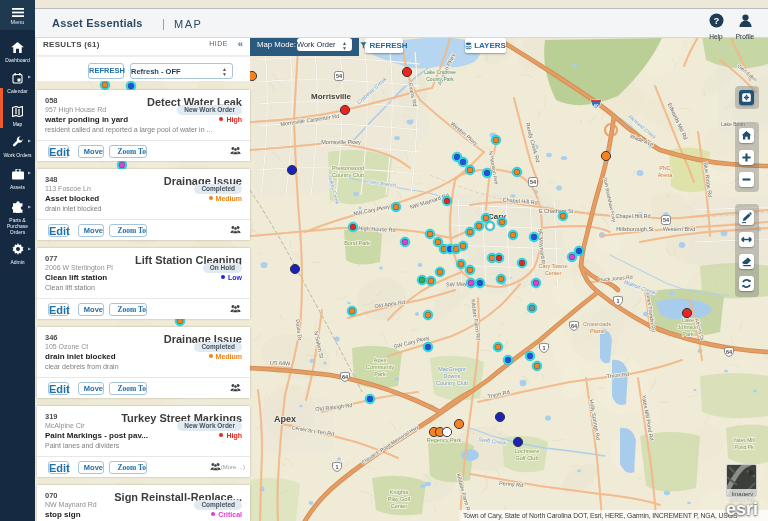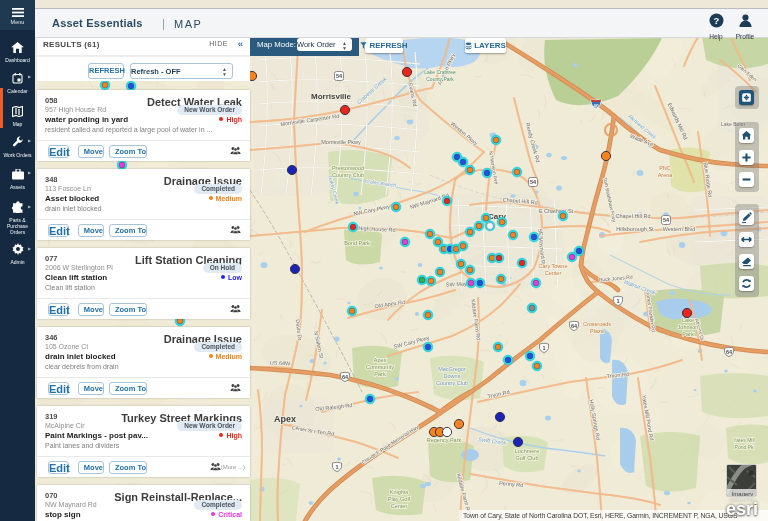--- a/index.html
+++ b/index.html
@@ -35,21 +35,21 @@
 .card .typ{position:absolute;right:8px;top:6px;font-size:11px;font-weight:bold;color:#3d3d3d;}
 .card .addr{position:absolute;left:8px;top:16px;font-size:7px;color:#8e8e8e;}
 .card .pill{position:absolute;right:8px;top:15px;font-size:6.5px;font-weight:bold;color:#46525c;background:#e2eaf1;border-radius:7px;padding:1px 7px 2px;}
 .card .ttl{position:absolute;left:8px;top:25px;font-size:8px;font-weight:bold;color:#1c1c1c;}
 .card .pri{position:absolute;right:8px;top:26px;font-size:7px;font-weight:bold;}
 .card .dot{display:inline-block;width:4px;height:4px;border-radius:50%;margin-right:3px;vertical-align:1px;}
 .card .desc{position:absolute;left:8px;top:36px;font-size:7px;color:#7d7d7d;}
 .card .dvd{position:absolute;left:0;top:50px;width:213px;height:1px;background:#e8e8e8;}
 .card .b1{position:absolute;left:11px;top:55px;width:21px;height:13px;font-size:11px;line-height:12px;}
 .card .b2{position:absolute;left:41px;top:55px;width:26px;height:13px;font-size:7.5px;line-height:12px;}
-.card .b3{position:absolute;left:72px;top:55px;width:38px;height:13px;font-size:7.5px;line-height:12px;}
+.card .b3{position:absolute;left:72px;top:55px;width:38px;height:13px;font-size:7.5px;line-height:12px;font-family:Liberation Serif, serif;}
 .card .grp{position:absolute;right:9px;top:56px;}
 .card .more{position:absolute;right:5px;top:58px;font-size:6px;color:#999;}
 
 #mapmode{position:absolute;left:250px;top:33px;width:109px;height:23px;background:#2a5a7e;z-index:18;}
 #mapmode .l{position:absolute;left:7px;top:7px;font-size:7.8px;color:#fff;}
 #mmsel{position:absolute;left:47px;top:5px;width:55px;height:13px;background:#fff;border-radius:3px;font-size:7.5px;color:#1a2c3d;line-height:13px;}
 .fbtn{position:absolute;top:38px;height:15px;background:#fff;border-radius:2px;box-shadow:0 1px 2px rgba(0,0,0,.35);z-index:18;font-size:8px;font-weight:bold;color:#2a6b99;display:flex;align-items:center;justify-content:center;gap:2px;}
 #fbtn1{left:365px;width:38px;}
 #fbtn2{left:417px;width:41px;margin-left:48px;}
 .fbtn svg{flex:0 0 auto;}

